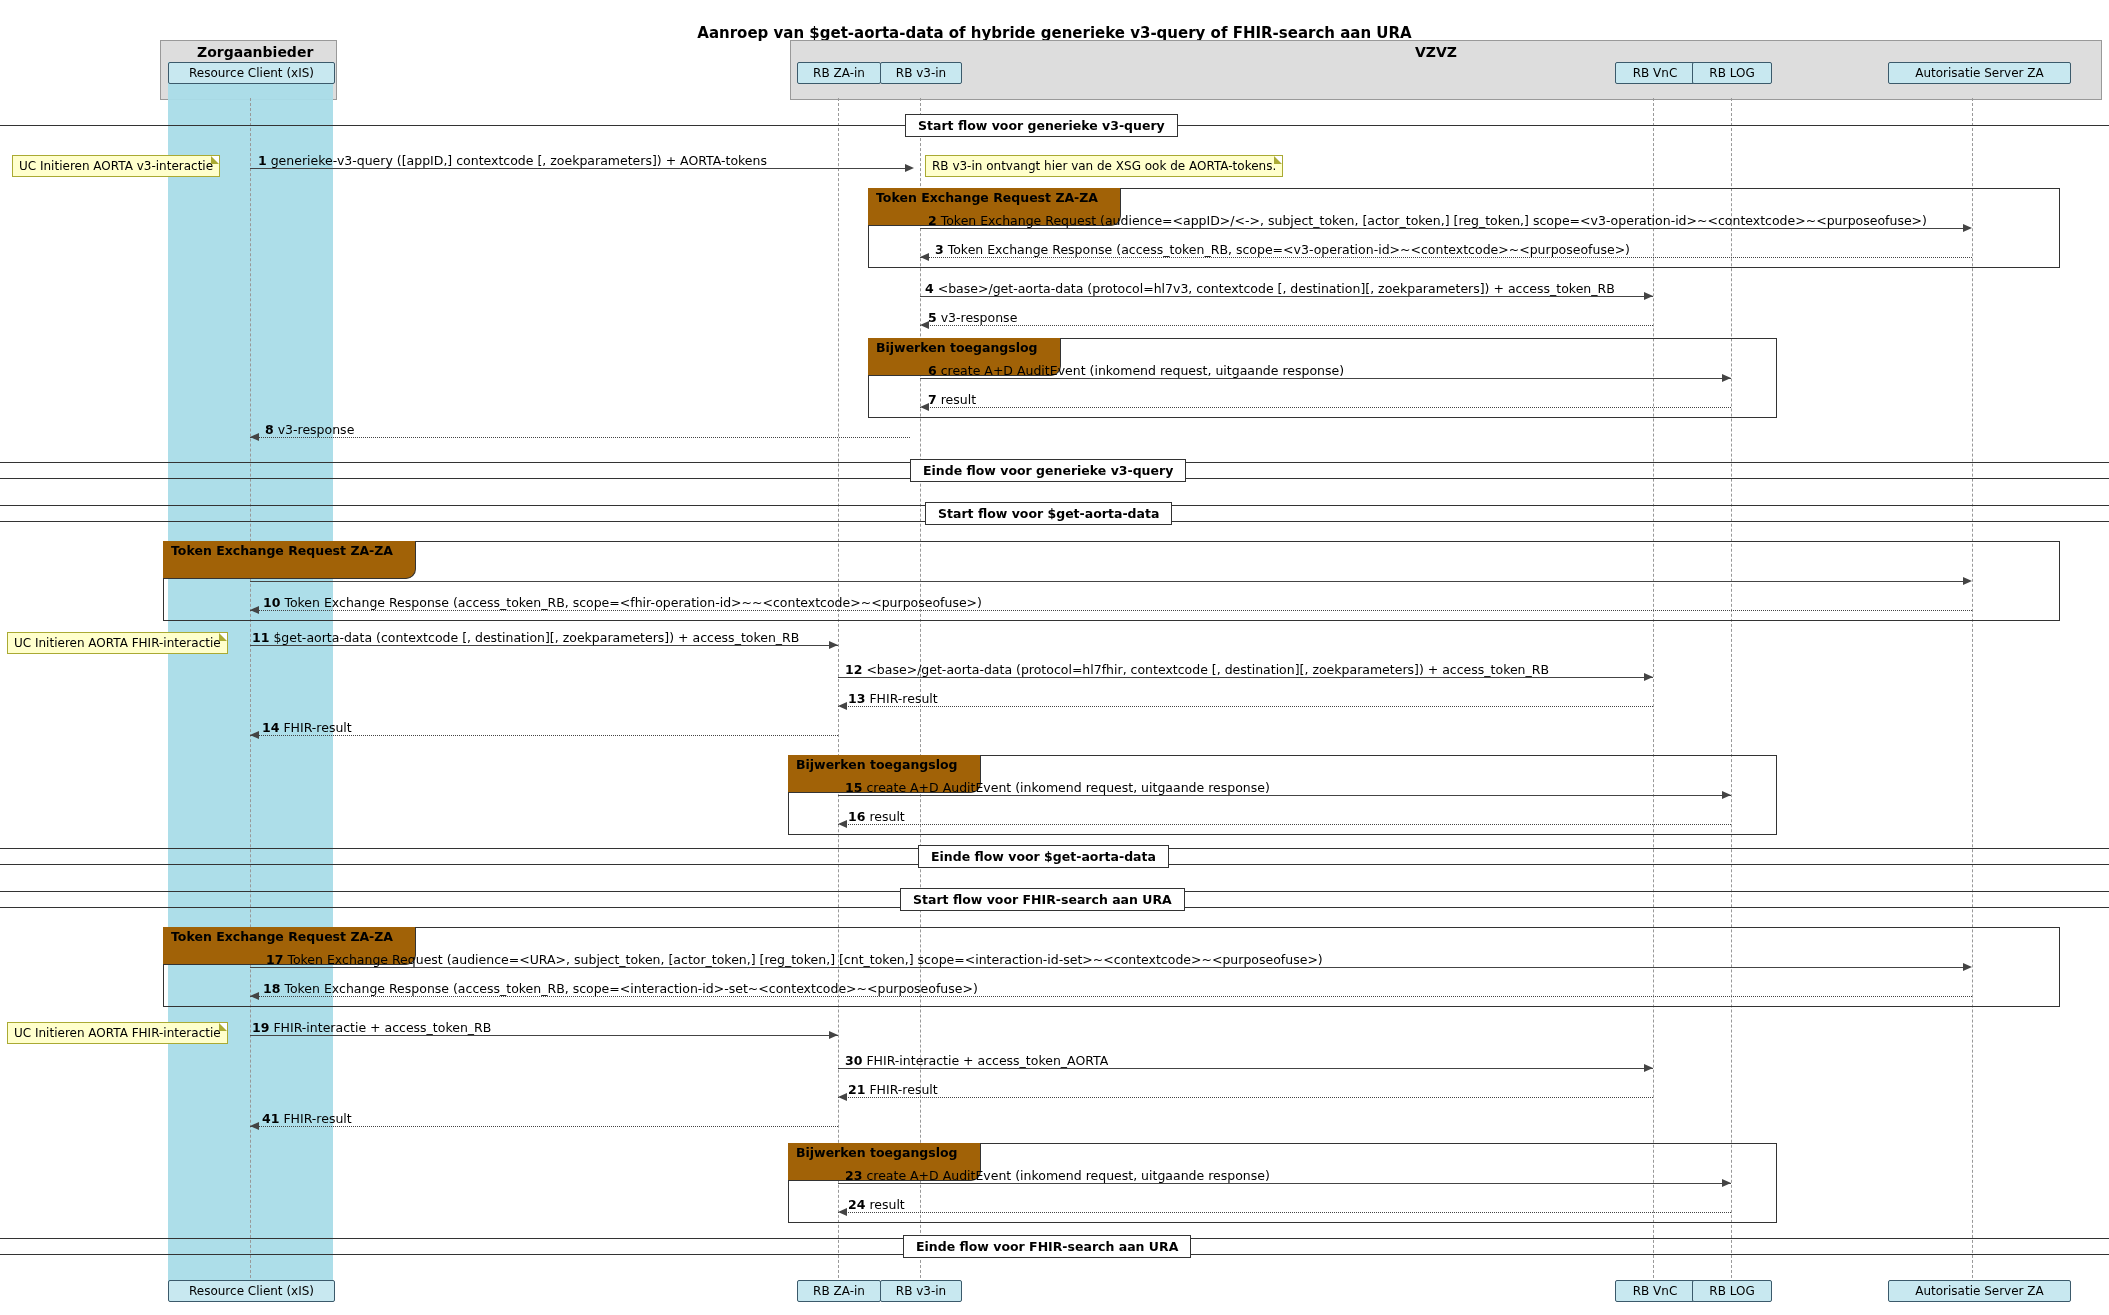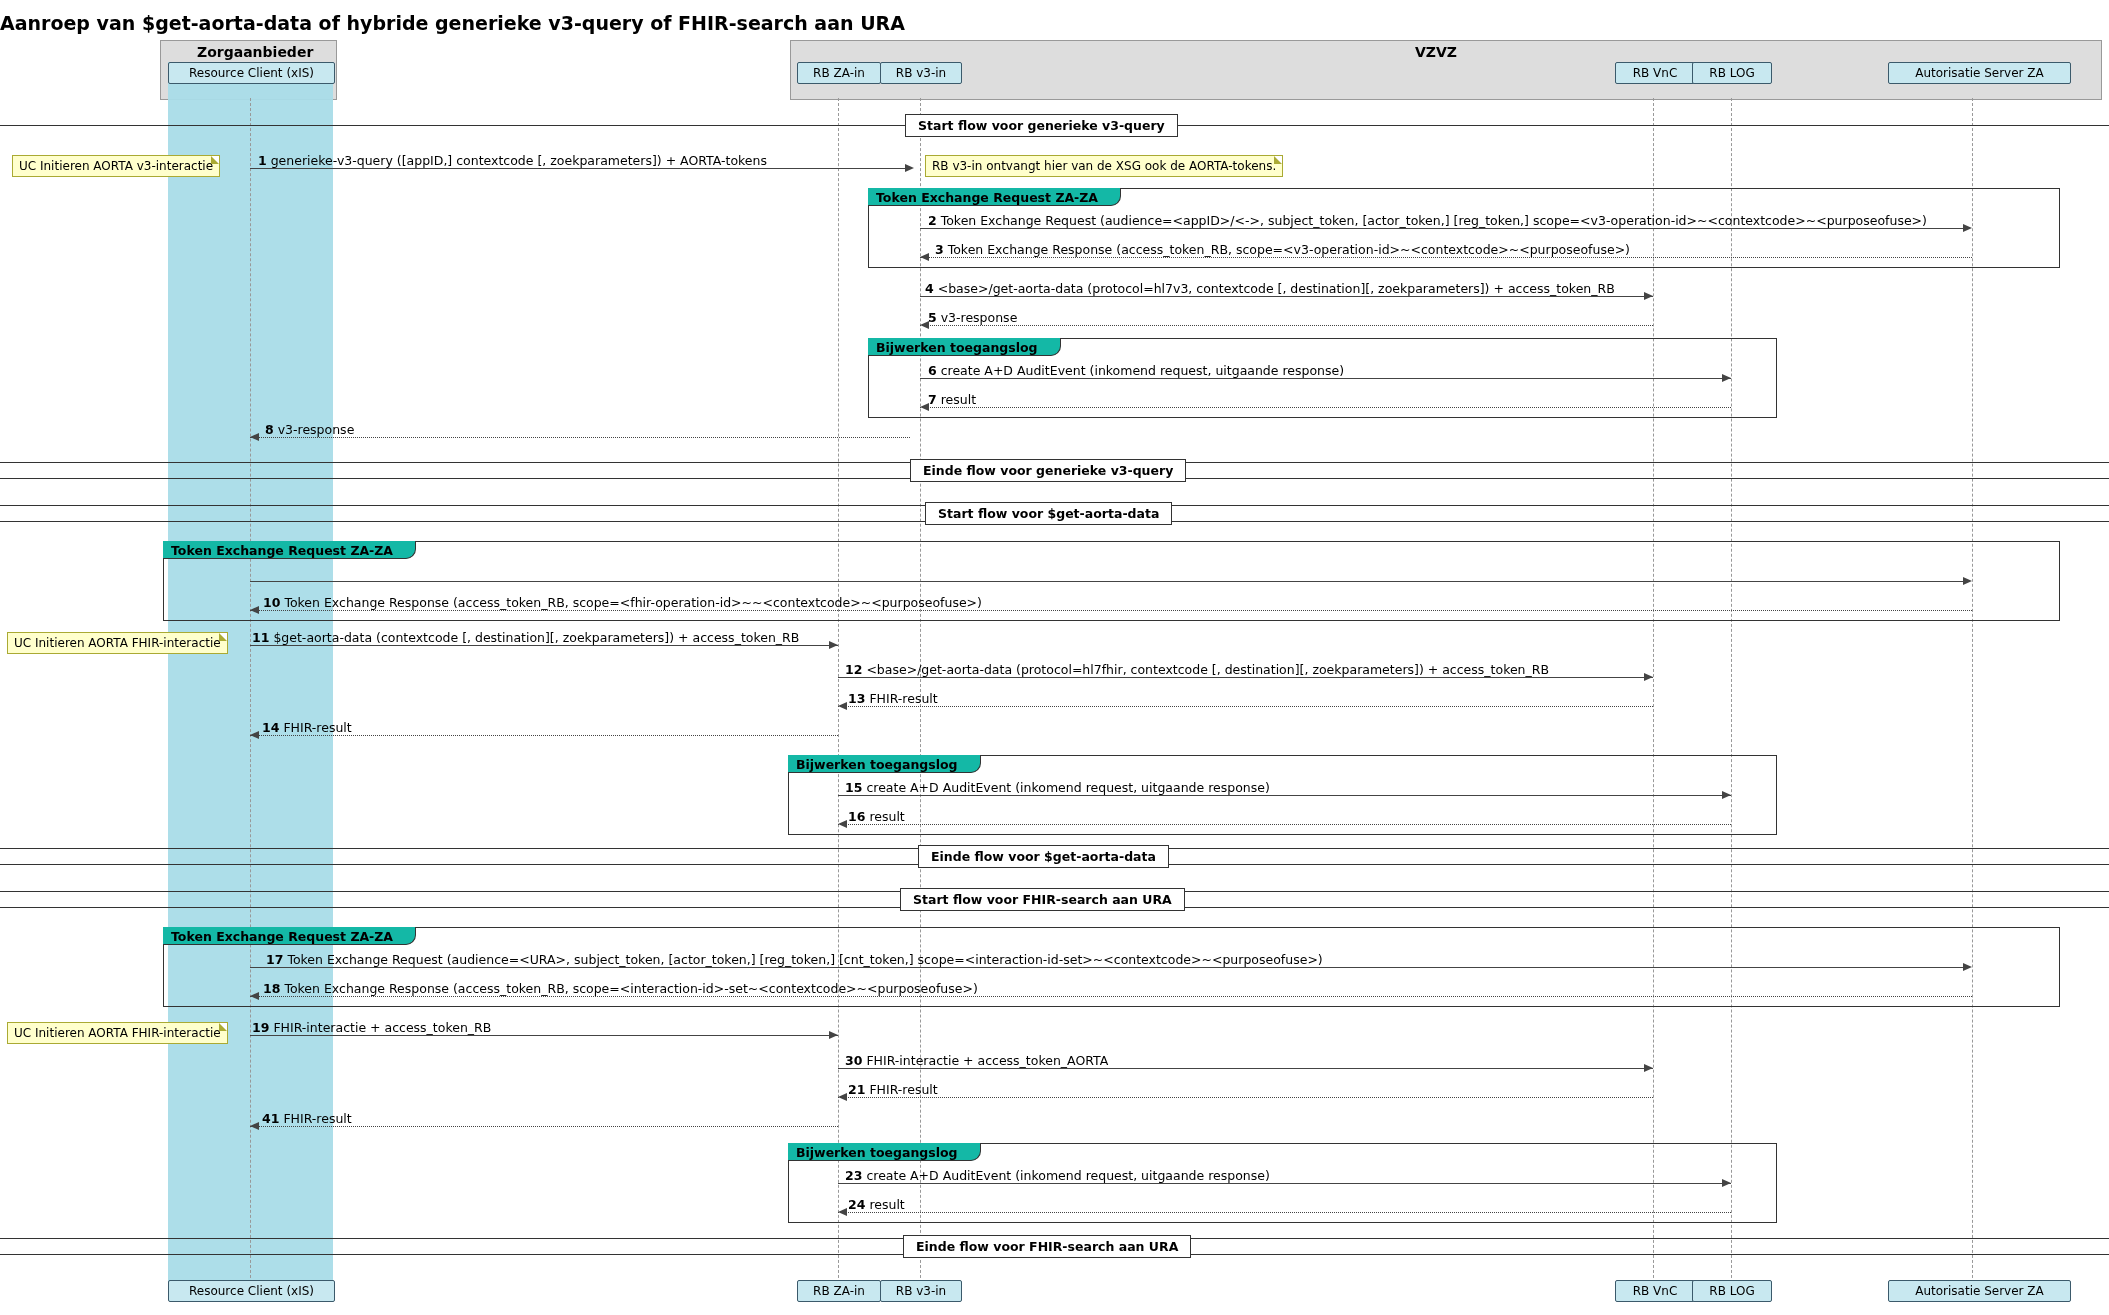--- a/index.html
+++ b/index.html
@@ -1,32 +1,32 @@
 <!DOCTYPE html>
 <html><head>
 <meta charset="utf-8">
 <style>
   html,body{margin:0;padding:0;background:#fff;}
   body{width:2109px;height:1315px;position:relative;font-family:"DejaVu Sans",sans-serif;color:#000;}
   #canvas{position:relative;width:2109px;height:1315px;overflow:hidden;}
   .abs{position:absolute;}
-  .title{font-size:19px;font-weight:bold;text-align:left;width:100%;top:12px;left:0;}
+  .title{font-size:15px;font-weight:bold;text-align:center;width:100%;top:24px;left:0;}
   .grpbox{position:absolute;background:#dddddd;border:1px solid #999;}
   .grplabel{position:absolute;font-size:14px;font-weight:bold;}
   .lane{position:absolute;background:#a9dce8;opacity:.95;}
   .lifeline{position:absolute;width:0;border-left:1px dashed #999;}
   .actor{position:absolute;border:1px solid #3b5a6b;background:#c8e8f0;font-size:12px;padding:3px 8px;
          border-radius:2px;white-space:nowrap;text-align:center;}
   .note{position:absolute;background:#ffffcc;border:1px solid #aaaa33;font-size:12px;padding:3px 6px;
         white-space:nowrap;}
   .note:after{content:"";position:absolute;right:0;top:0;border-width:0 8px 8px 0;border-style:solid;
         border-color:#fff #fff #aaaa33 #aaaa33;}
   .frame{position:absolute;border:1px solid #333;background:transparent;}
-  .frame-tab{position:absolute;border:1px solid #333;border-top:0;border-left:0;background:#14b8a6;
-        font-size:12.5px;font-weight:bold;padding:2px 22px 0 8px;border-bottom-right-radius:10px;}
+  .frame-tab{position:absolute;border:1px solid #333;border-top:0;border-left:0;background:#a16207;
+        font-size:12.5px;font-weight:bold;padding:2px 22px 20px 8px;border-bottom-right-radius:10px;}
   .divider{position:absolute;height:0;border-top:1px solid #333;left:0;width:2109px;}
   .divbox{position:absolute;border:1px solid #333;background:#fff;font-size:12.5px;font-weight:bold;
         padding:3px 12px;white-space:nowrap;}
   .msg{position:absolute;height:0;border-top:1px solid #444;}
   .msg.dotted{border-top:1px dotted #444;}
   .arrowR{position:absolute;width:0;height:0;border-top:4px solid transparent;border-bottom:4px solid transparent;
         border-left:9px solid #444;}
   .arrowL{position:absolute;width:0;height:0;border-top:4px solid transparent;border-bottom:4px solid transparent;
         border-right:9px solid #444;}
   .lbl{position:absolute;font-size:12.5px;white-space:nowrap;}

